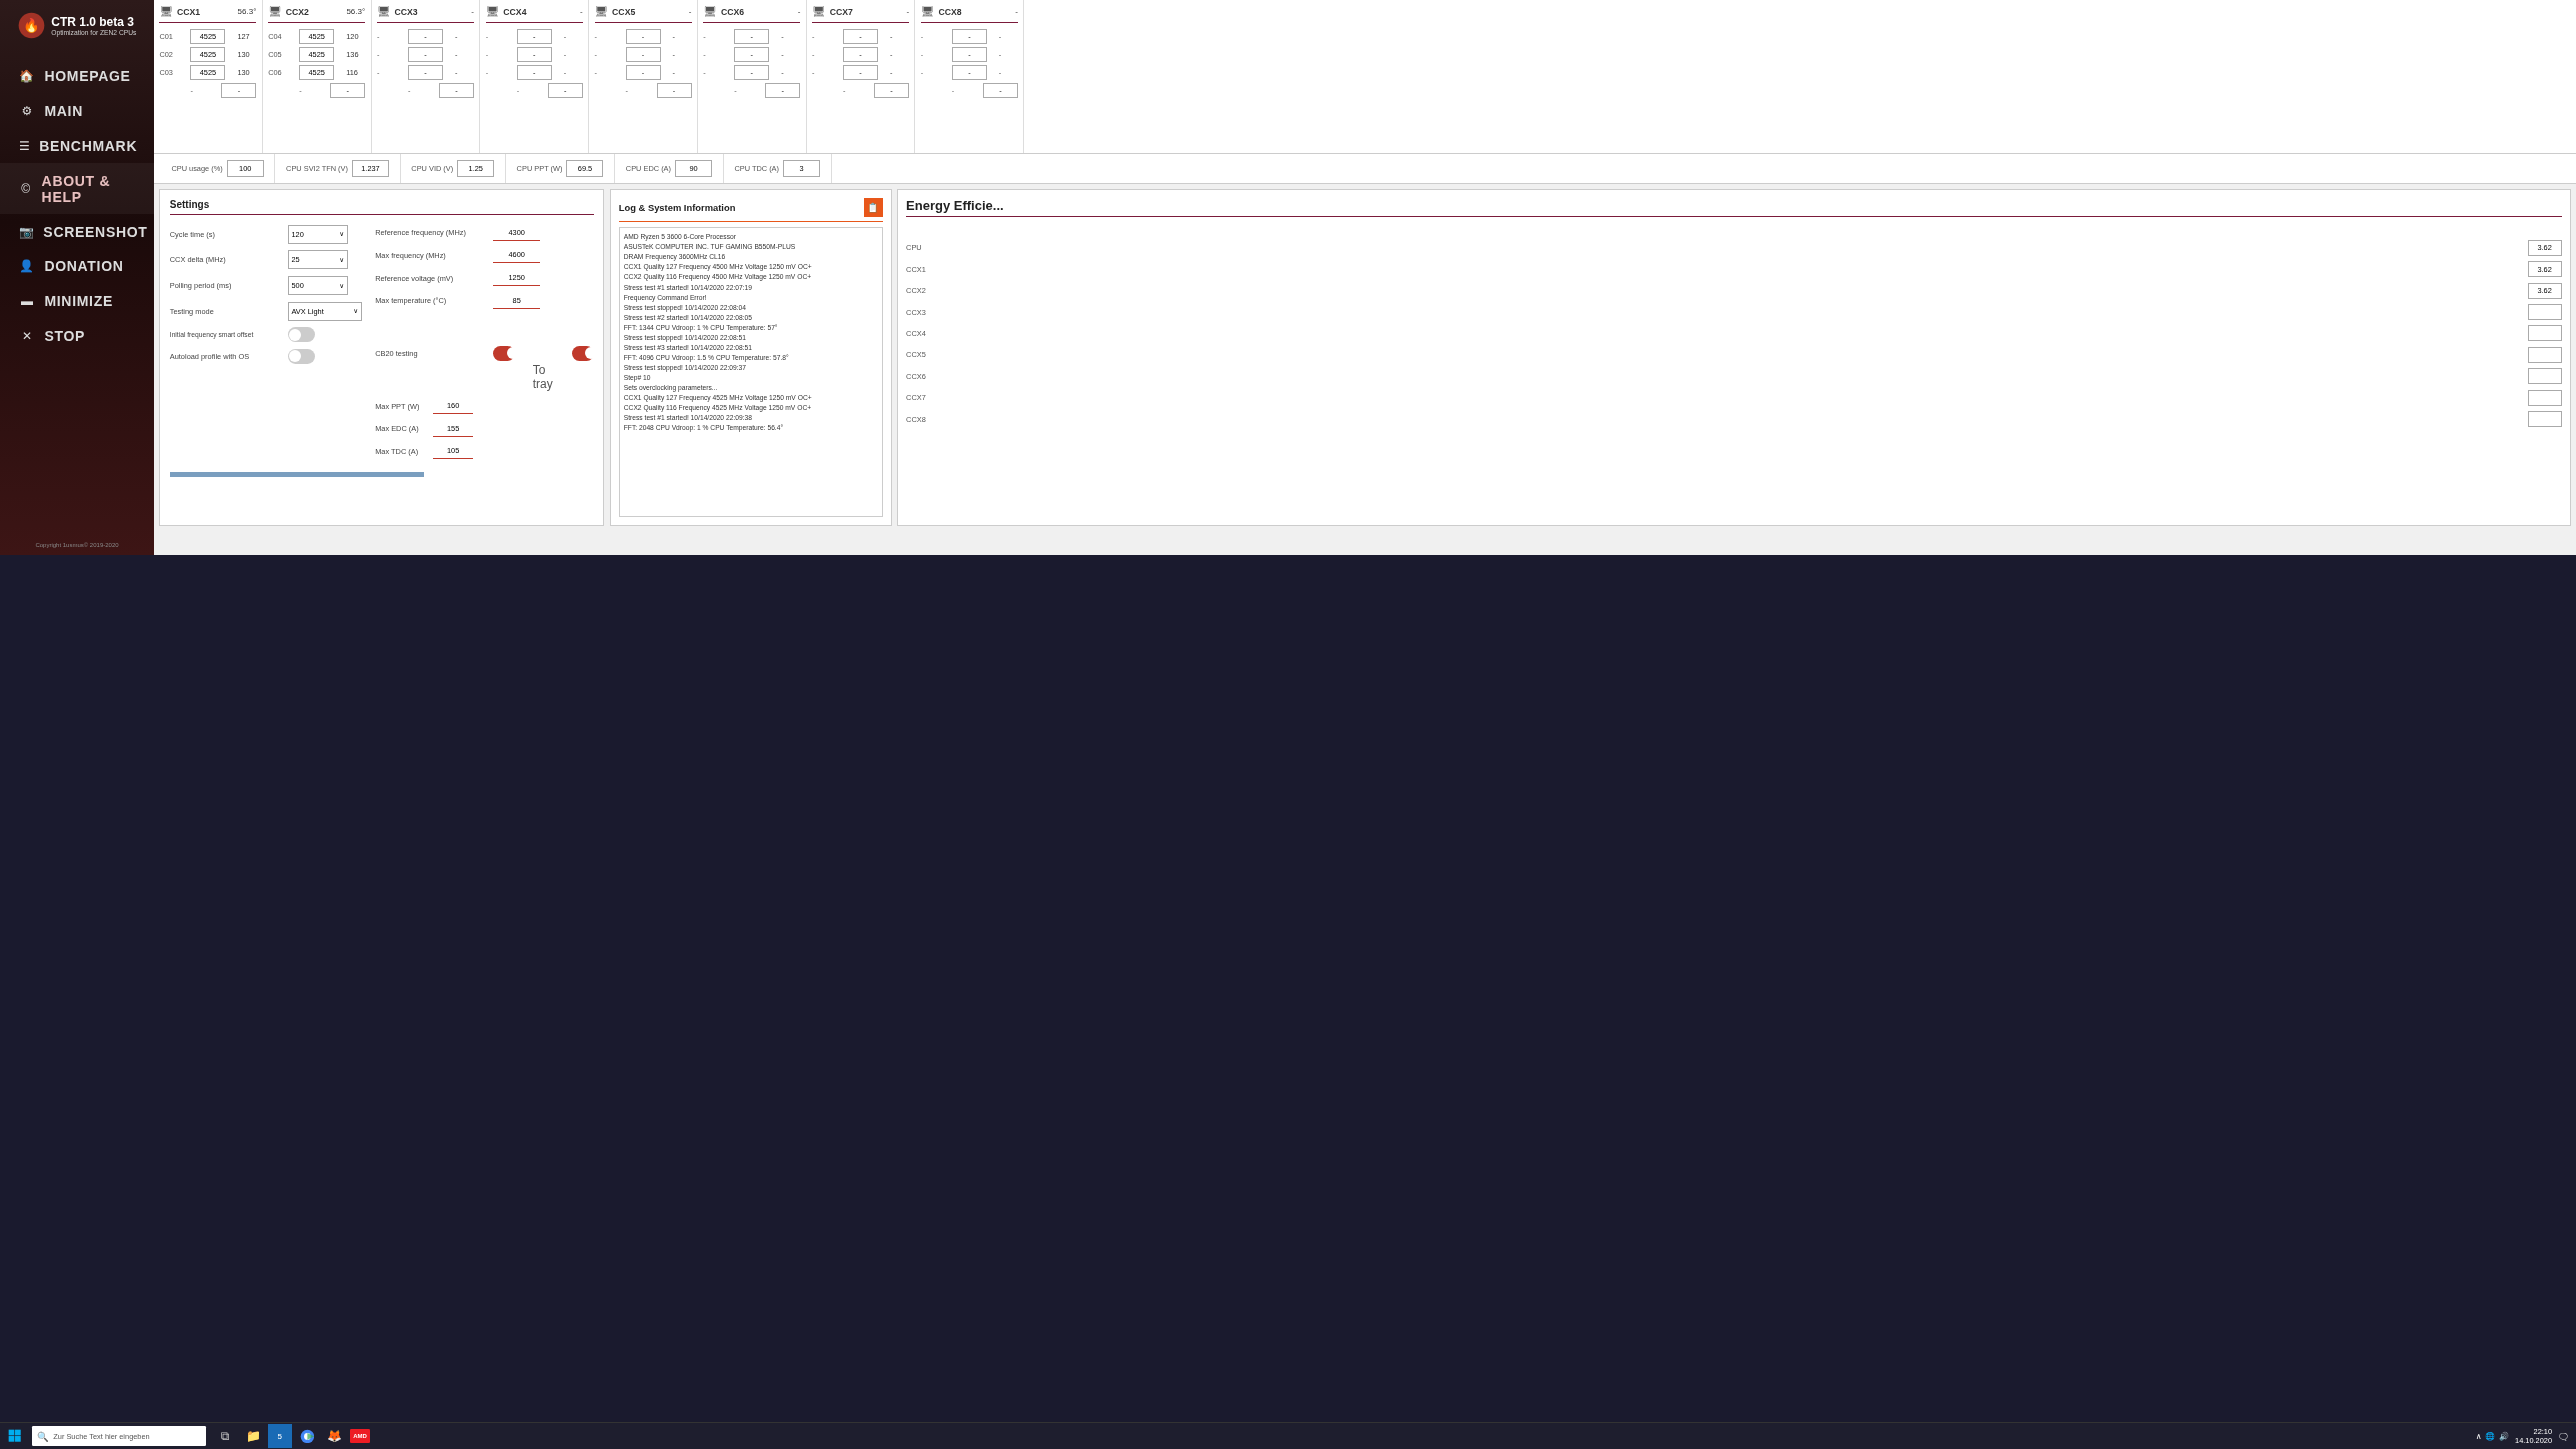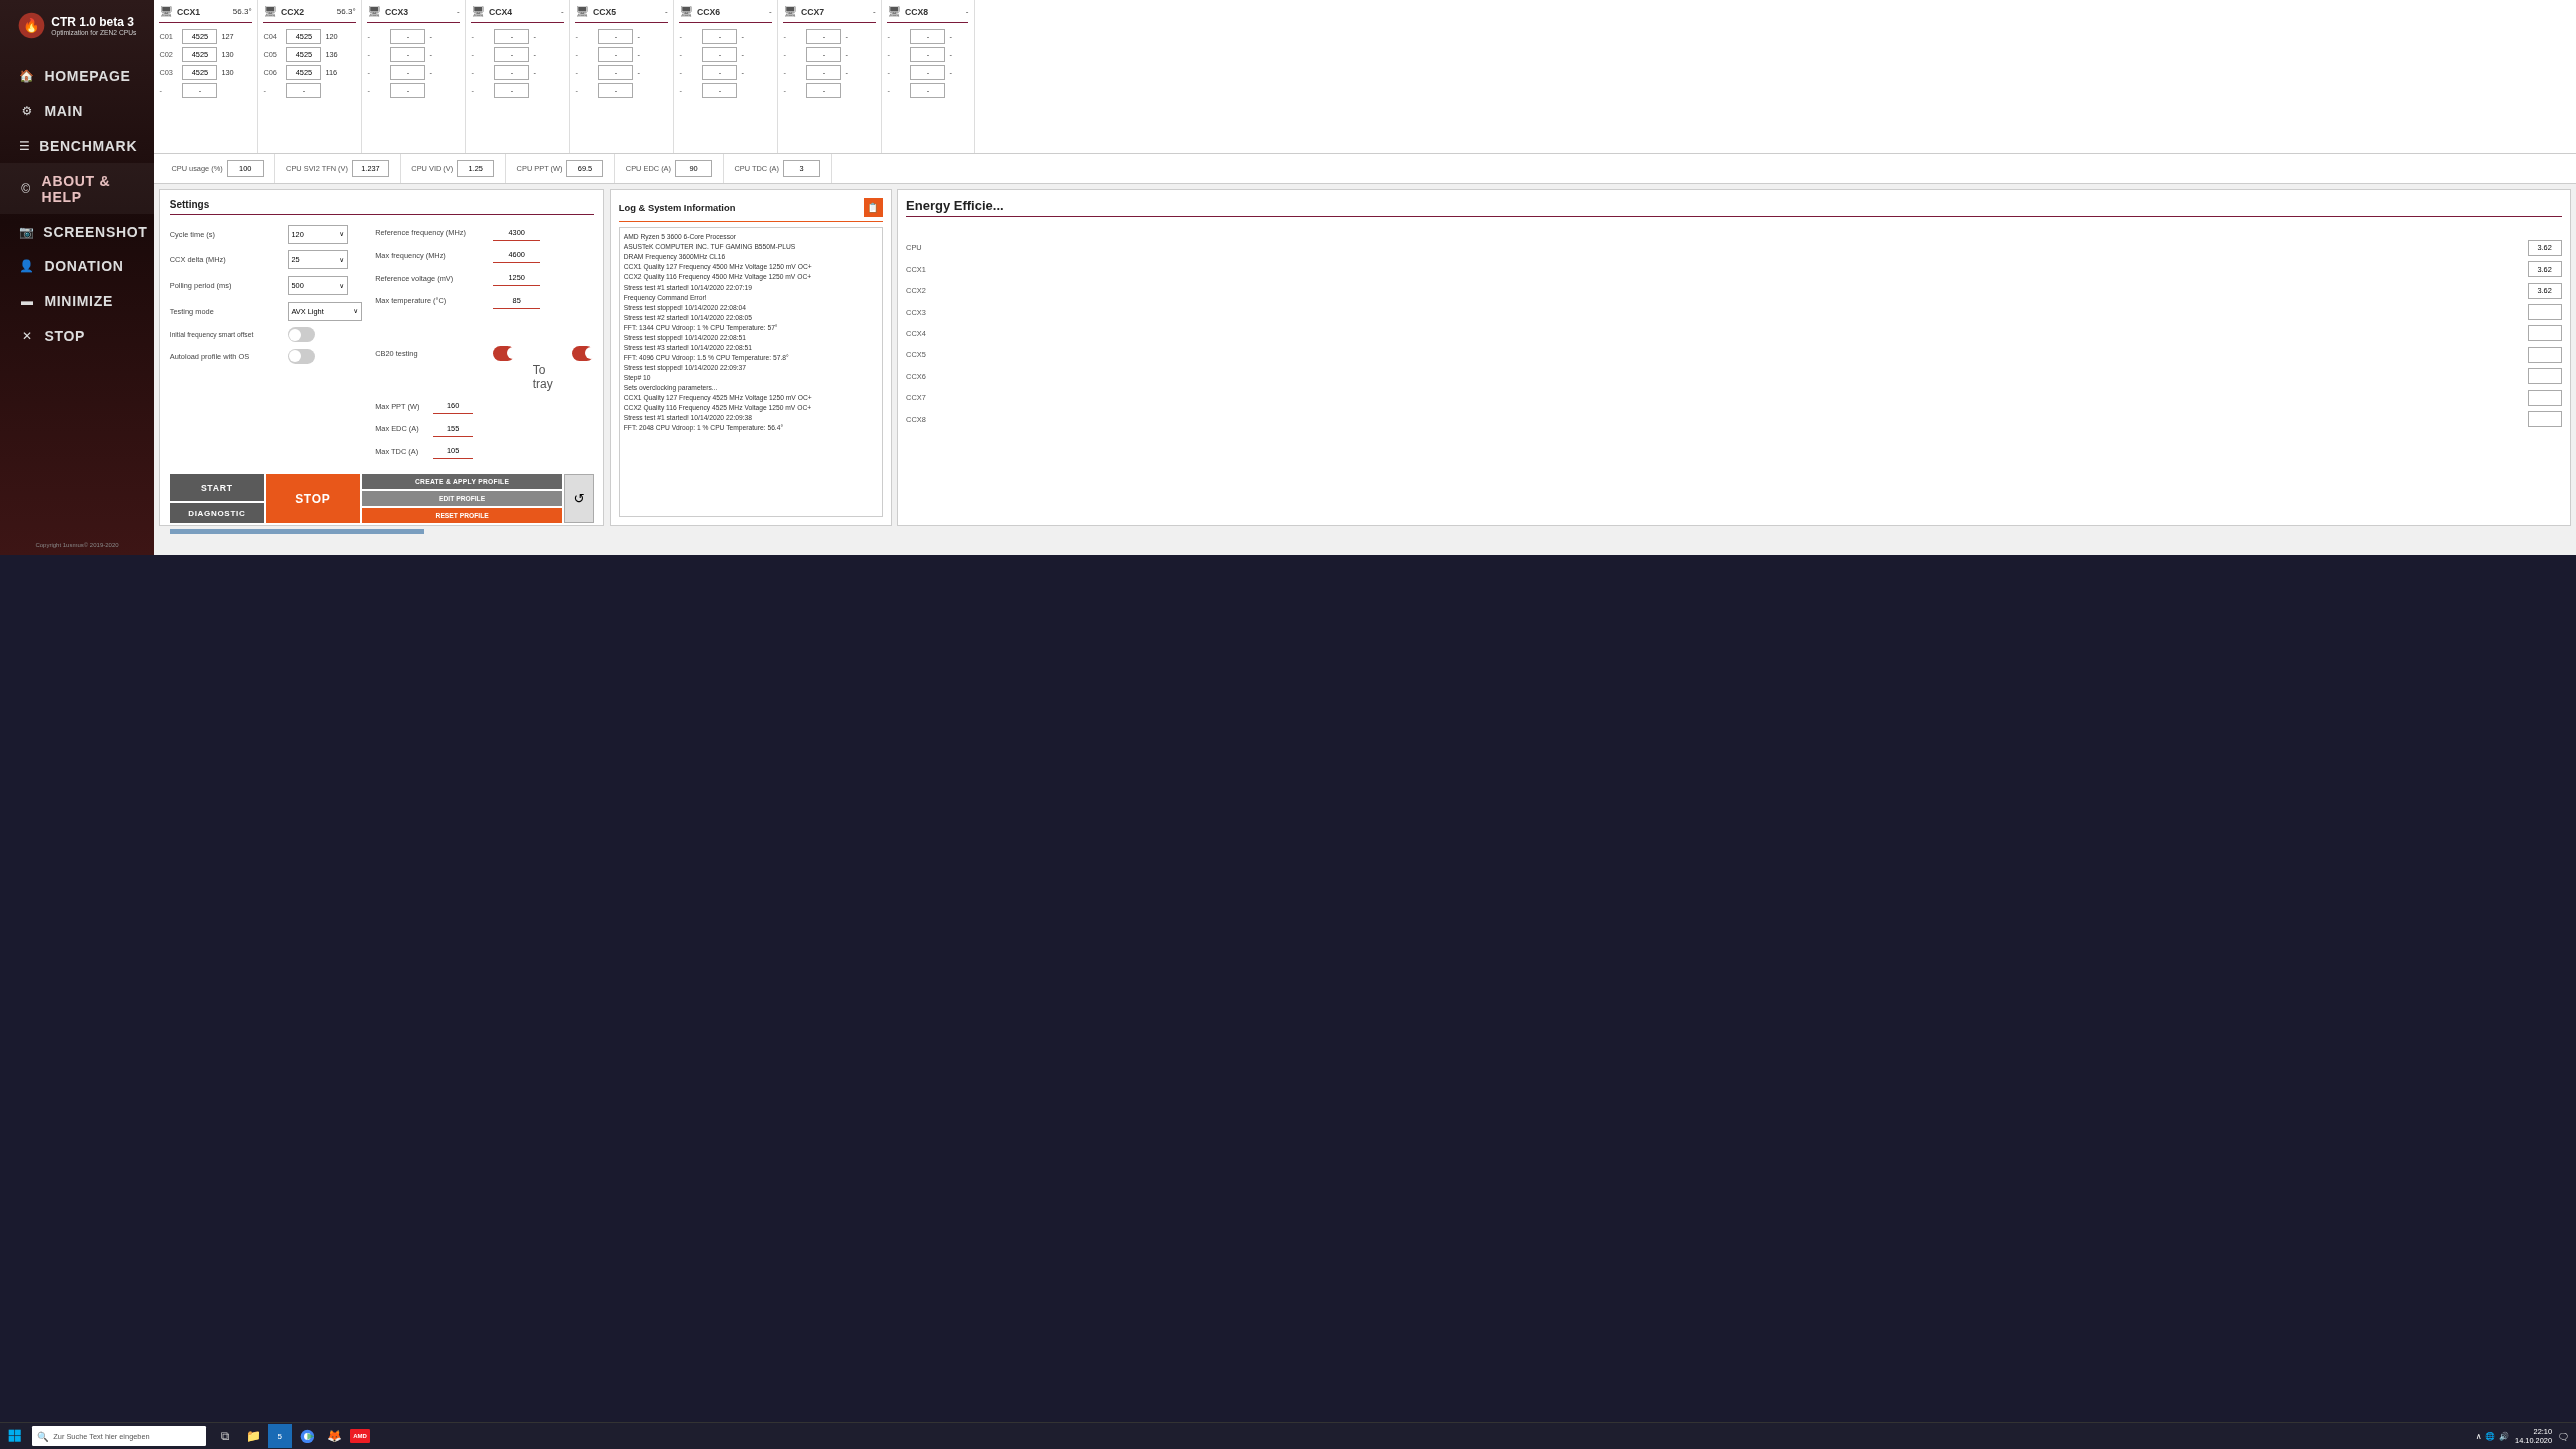--- a/index.html
+++ b/index.html
@@ -49,21 +49,21 @@
     .ccx-block:last-child { min-width: 67px; }
 
     .ccx-header {
       display: flex; align-items: center; gap: 4px; margin-bottom: 5.4px;
       border-bottom: 1.3px solid #7a1a3a; padding-bottom: 4px;
     }
     .ccx-icon { font-size: 10.7px; color: #555; }
     .ccx-name { font-weight: bold; font-size: 8.7px; color: #333; }
     .ccx-temp { font-size: 8px; color: #333; margin-left: auto; }
 
-    .core-row { display: flex; align-items: center; gap: 4px; margin-bottom: 3.4px; }
+    .core-row { display: flex; align-items: center; gap: 12px; margin-bottom: 3.4px; justify-content: flex-end; }
     .core-label { font-size: 7.4px; color: #555; width: 19px; }
     .core-input {
       width: 35px; height: 14.8px; border: 0.7px solid #aaa; background: white;
       text-align: center; font-size: 7.4px; padding: 0.7px;
     }
     .core-val { font-size: 7.4px; color: #333; width: 19px; }
 
     
     .status-bar {
       background: white; border-bottom: 0.7px solid #ccc;
@@ -583,33 +583,20 @@
               </div>
               <div class="settings-row">
                 <span class="settings-label" style="width:54px;">Max TDC (A)</span>
                 <div class="input-box red-line" style="width:40px;">105</div>
               </div>
             </div>
           </div>
         </div>
       </div>
 
-      <div style="display:flex; gap:2px; margin-top:8px; align-items:stretch;">
-        <div style="display:flex; flex-direction:column; gap:2px; flex:0 0 94px;">
-          <button class="btn-start">START</button>
-          <button class="btn-diagnostic" style="background:#5a5a5a; color:white; font-size:8px; font-weight:bold; padding:5.4px; border:none; cursor:pointer; letter-spacing:0.7px;">DIAGNOSTIC</button>
-        </div>
-        <button class="btn-stop" style="flex:0 0 94px; font-size:12px; font-weight:bold;">STOP</button>
-        <div class="right-buttons">
-          <button class="btn-create">CREATE &amp; APPLY PROFILE</button>
-          <button class="btn-edit">EDIT PROFILE</button>
-          <button class="btn-reset">RESET PROFILE</button>
-        </div>
-        <button class="btn-refresh" style="width:29.5px; background:#ddd; border:0.7px solid #aaa; cursor:pointer; font-size:13.4px;">↺</button>
-      </div>
 
       <div style="height:5.4px; background:#7a9ebf; margin-top:5.4px; width:60%;"></div>
     </div>
 
     <div class="log-panel">
       <div class="log-header">
         <span class="log-title">Log &amp; System Information</span>
         <div class="log-icon">📋</div>
       </div>
       <div class="log-content" id="log-content">

